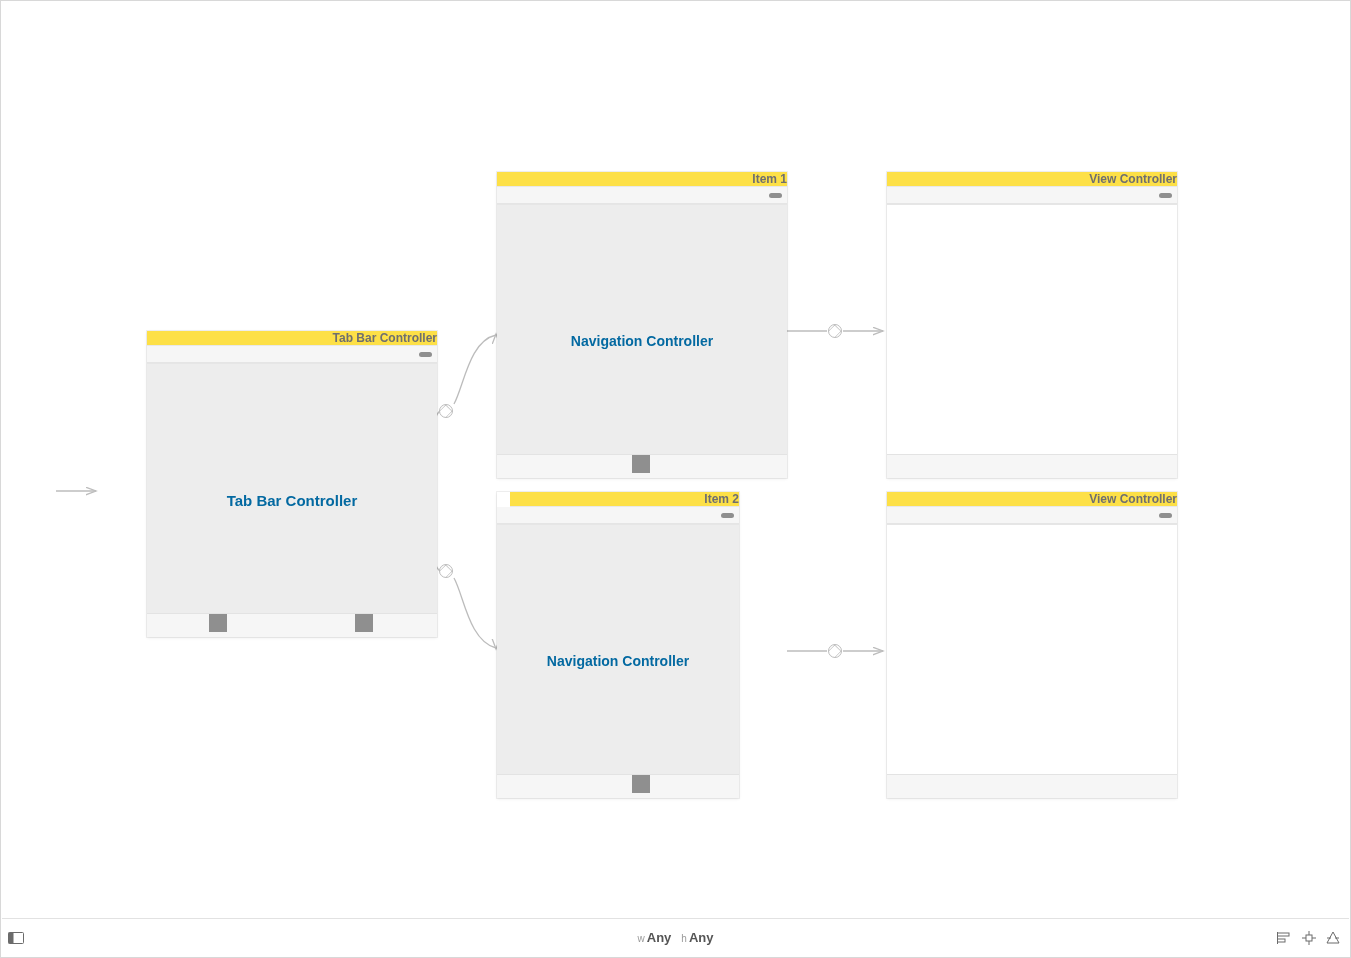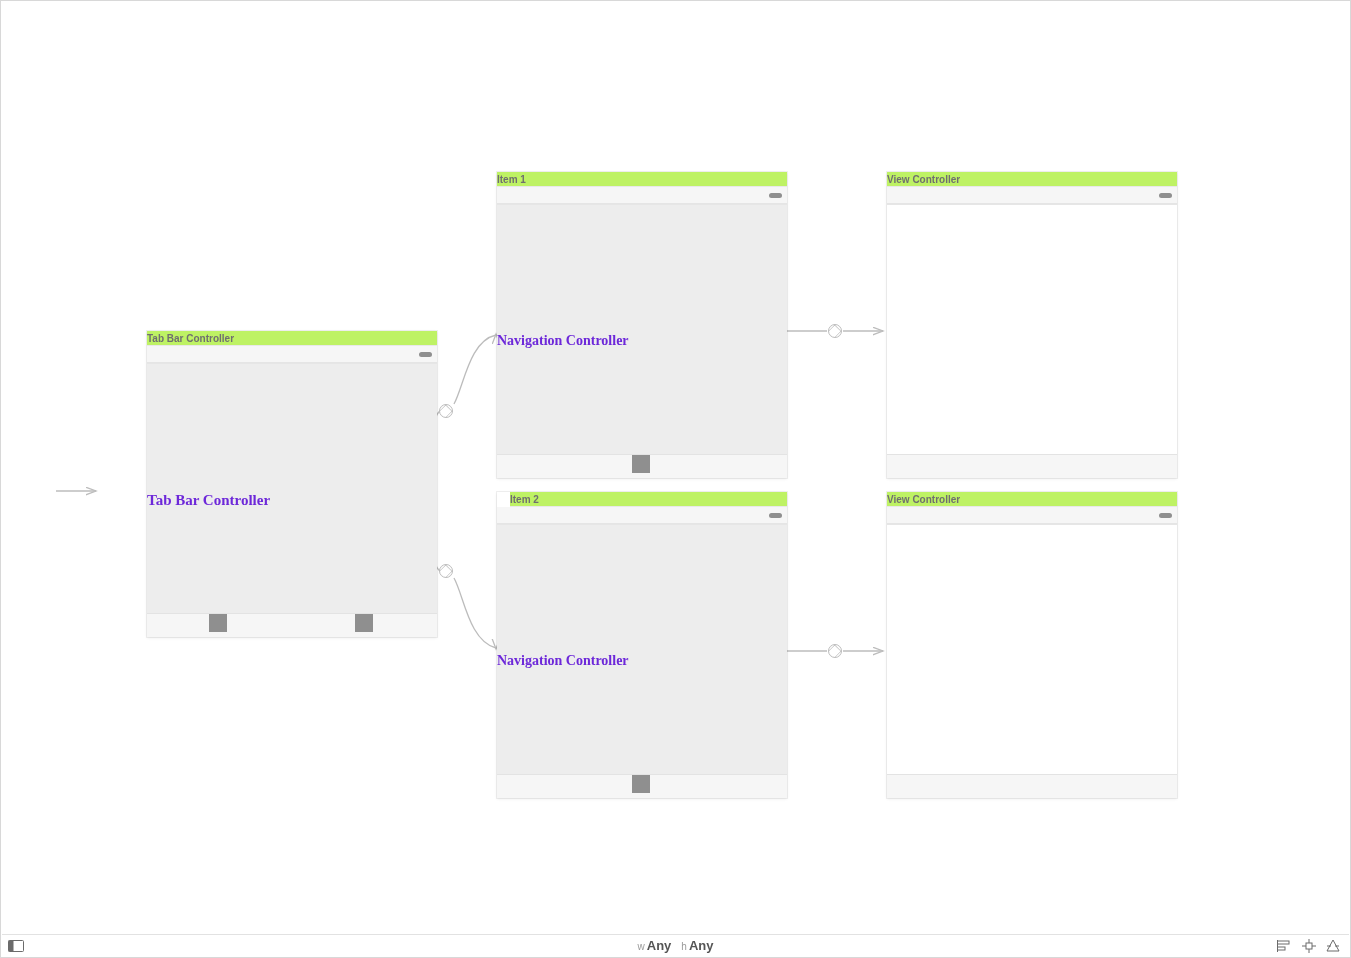--- a/index.html
+++ b/index.html
@@ -17,25 +17,25 @@
   border: 1px solid #d8d8d8;
 }
 .scene {
   position: absolute;
   background: #ffffff;
   box-shadow: 0 0 0 1px rgba(0,0,0,0.06), 0 1px 3px rgba(0,0,0,0.08);
 }
 .scene-title {
   height: 15px;
   line-height: 15px;
-  text-align: left;
-  font-size: 10px;
+  text-align: right;
+  font-size: 12px;
   font-weight: 600;
   color: #6f6f6f;
-  background: #bef264;
+  background: #fde047;
   border-bottom: 1px solid #e8e8e8;
   position: relative;
   overflow: hidden;
 }
 .scene-status {
   position: absolute;
   height: 17px;
   left:0; right:0;
   top:15px;
   background:#f6f6f6;
@@ -56,24 +56,23 @@
 }
 .scene-body.white { background:#ffffff; }
 .scene-body .thin-sep {
   position:absolute; left:0; right:0; top:0; height:1px; background:#e6e6e6;
 }
 .scene-body .label {
   position:absolute;
   left:0; right:0;
   top:50%;
   transform:translateY(-50%);
-  text-align:left;
+  text-align:center;
   font-weight:700;
-  color:#6d28d9;
-  font-family:Liberation Serif, serif;
+  color:#0369a1;
 }
 .tab-bar {
   position:absolute;
   left:0; right:0; bottom:0;
   height:24px;
   background:#f6f6f6;
   border-top:1px solid #e3e3e3;
 }
 .tab-item {
   position:absolute;
@@ -99,21 +98,21 @@
   border-top:1px solid #bcbcbc;
   border-right:1px solid #bcbcbc;
   border-bottom:none;
   border-radius:1px;
 }
 svg.connectors { position:absolute; top:0; left:0; pointer-events:none; }
 
 .bottom-bar {
   position:absolute;
   left:1px; right:1px; bottom:1px;
-  height:22px;
+  height:38px;
   background:#ffffff;
   border-top:1px solid #e2e2e2;
   display:flex;
   align-items:center;
 }
 .bottom-bar .left {
   display:flex; align-items:center; gap:4px; padding-left:6px;
 }
 .bottom-bar .center {
   position:absolute; left:0; right:0;
@@ -193,21 +192,21 @@
     </div>
     <div class="scene-body">
       <div class="thin-sep"></div>
       <div class="label" style="font-size:14px;">Navigation Controller</div>
       <div class="tab-bar">
         <div class="tab-item" style="left:135px;"></div>
       </div>
     </div>
   </div>
 
-  <div class="scene" style="left:496px; top:491px; width:290px; height:306px;padding-left:13px;">
+  <div class="scene" style="left:496px; top:491px; width:242px; height:306px;padding-left:13px;">
     <div class="scene-title">
       <span>Item 2</span>
     </div>
     <div class="scene-status">
       <div class="oval"></div>
     </div>
     <div class="scene-body">
       <div class="thin-sep"></div>
       <div class="label" style="font-size:14px;">Navigation Controller</div>
       <div class="tab-bar">

